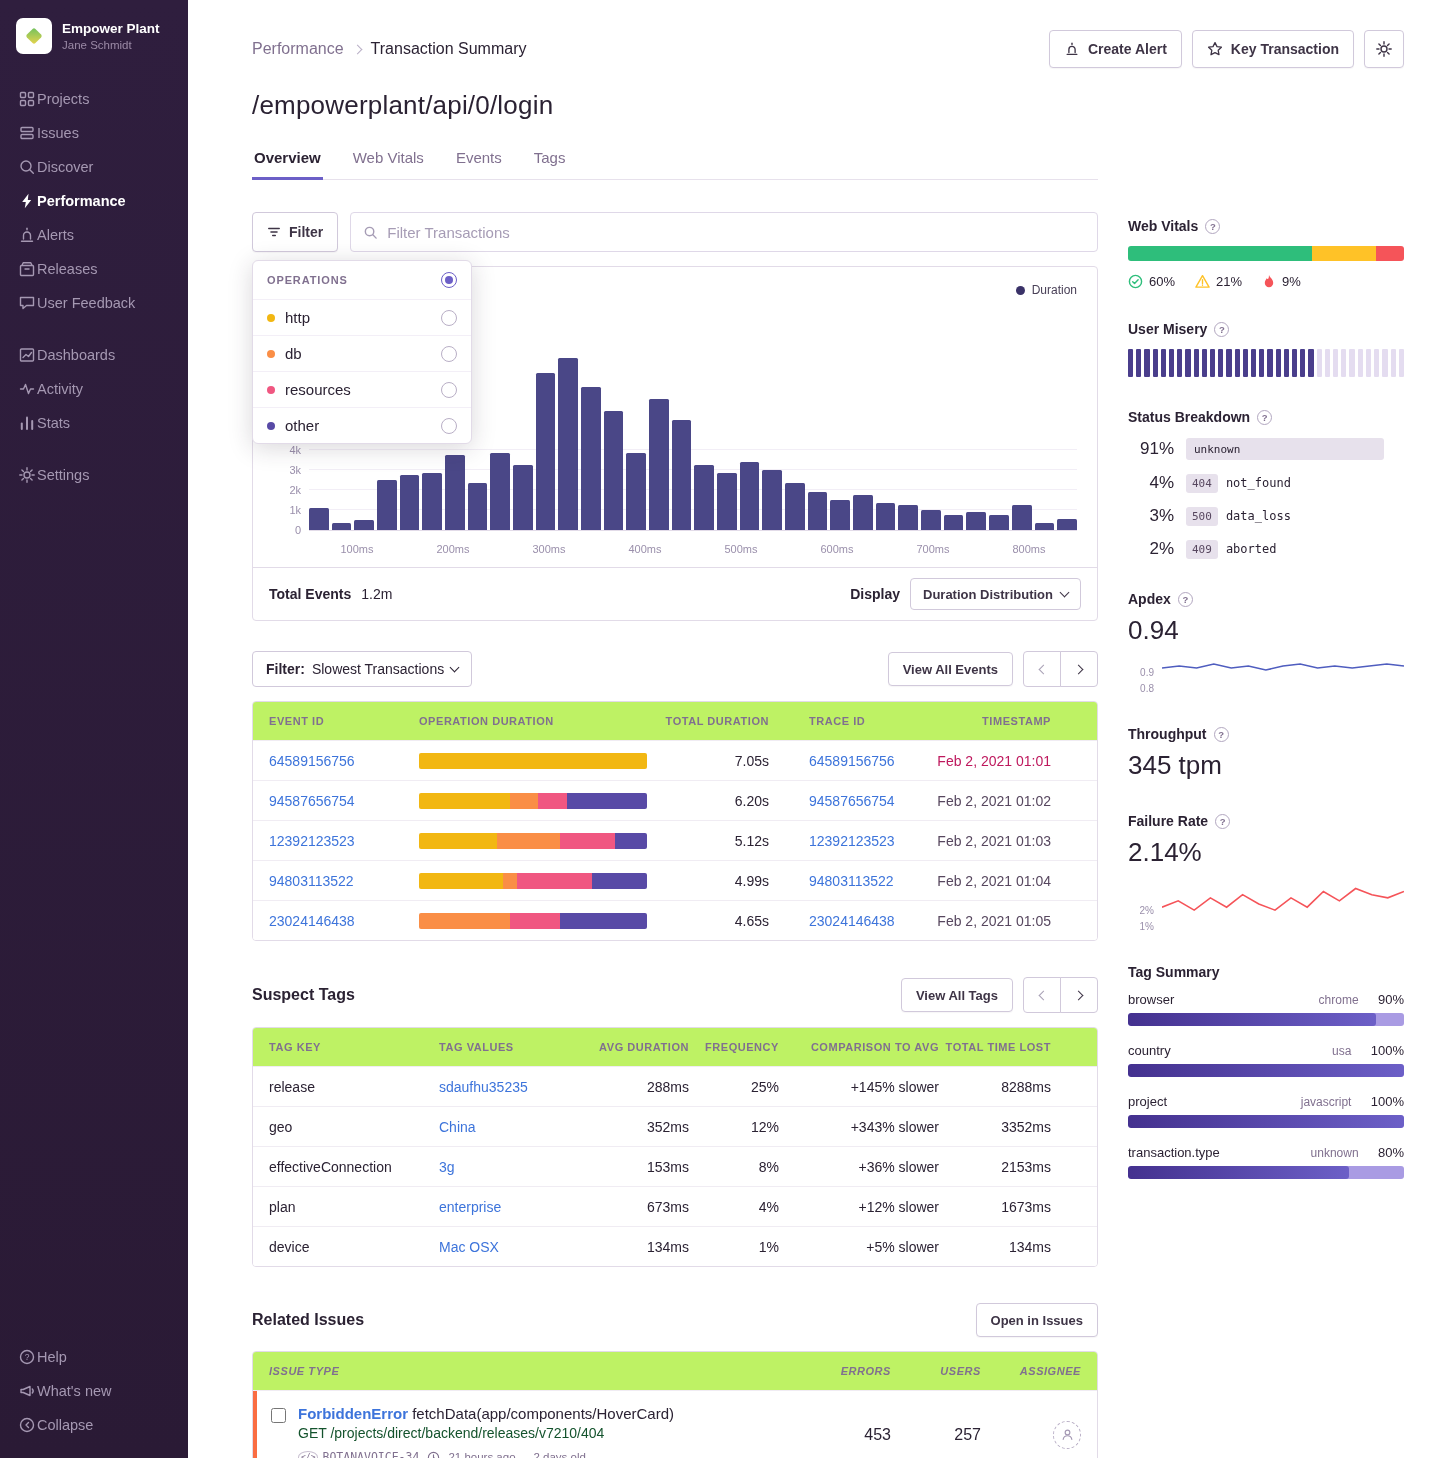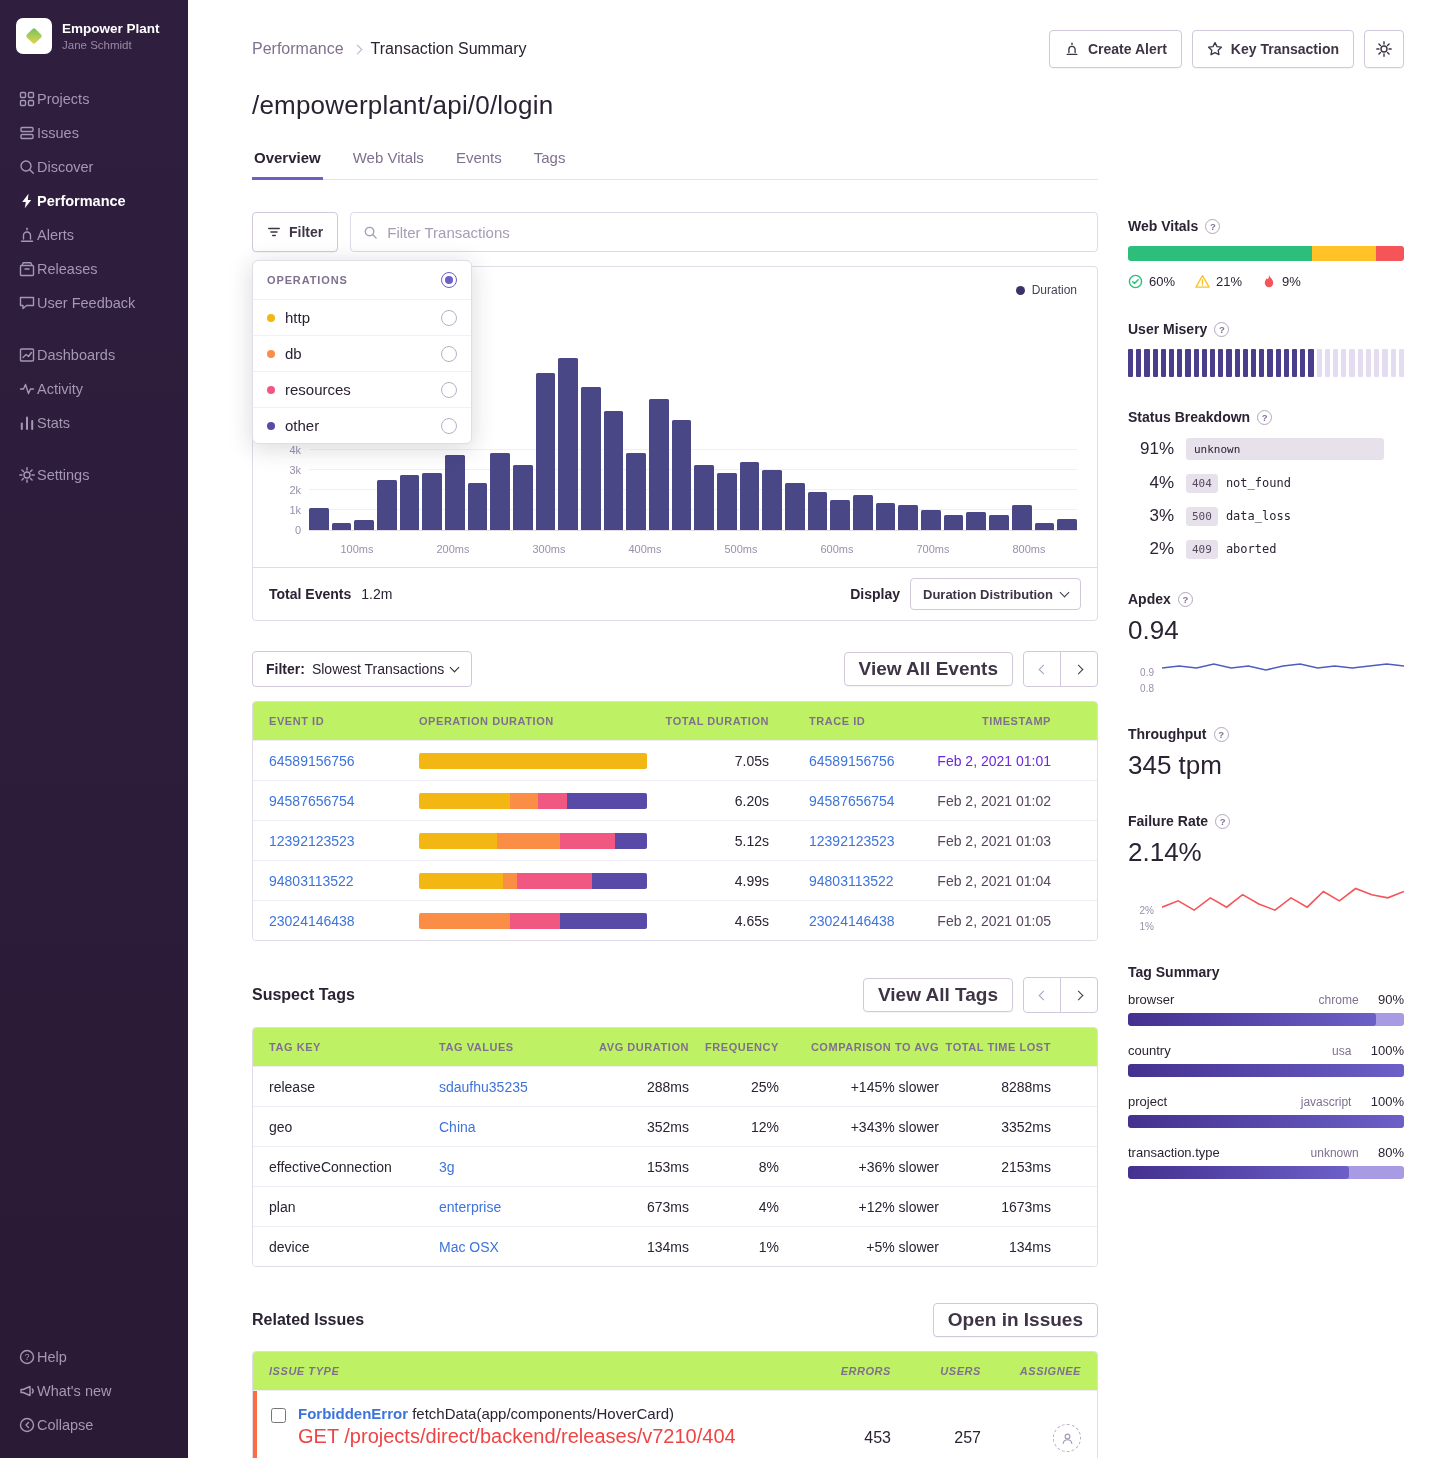--- a/index.html
+++ b/index.html
@@ -25,21 +25,21 @@
   .main { margin-left:220px; }
   .topbar { display:flex; justify-content:space-between; align-items:center; padding:30px 36px 0 32px; }
   .breadcrumb { display:flex; align-items:center; gap:10px; font-size:16px; }
   .crumb-link { color:#80708F; cursor:pointer; }
   .crumb-cur { color:#2B2233; }
   .crumb-sep { width:7px; height:7px; border-right:1.6px solid #B9AFC6; border-bottom:1.6px solid #B9AFC6; transform:rotate(-45deg); margin-top:1px; }
   .actions { display:flex; gap:10px; }
   .btn { display:inline-flex; align-items:center; gap:8px; height:38px; padding:0 14px;
     background:#fff; border:1px solid #D1C9DB; border-radius:4px; color:#3E3446;
     font-weight:600; font-size:14px; cursor:pointer; box-shadow:0 1px 1px rgba(43,34,51,.04); font-family:inherit; }
-  .btn.sm { height:34px; font-size:19px; }
+  .btn.sm { height:34px; font-size:13px; }
   .btn.icon-only { width:40px; padding:0; justify-content:center; }
 
   
   .layout { display:flex; align-items:flex-start; }
   .content { width:894px; padding:22px 16px 40px 32px; }
   .rail { width:326px; padding:150px 36px 40px 14px; }
 
   .page-title { font-size:26px; font-weight:400; color:#2B2233; letter-spacing:.2px; }
   .tabs { display:flex; gap:28px; border-bottom:1px solid #E7E1EC; margin-top:18px;text-align:right; }
   .tab { padding:10px 2px 11px; font-size:15px; color:#80708F; cursor:pointer; border-bottom:3px solid transparent; margin-bottom:-1px; }
@@ -114,21 +114,21 @@
   .mono { font-family:"DejaVu Sans Mono",monospace; }
 
   
   .iss-grid { grid-template-columns:1fr 90px 90px 100px;font-style:italic; }
   .issue-row { position:relative; display:grid; grid-template-columns:1fr 90px 90px 100px; align-items:center; padding:14px 16px 12px 18px; border-top:1px solid #F0ECF3; }
   .issue-stripe { position:absolute; left:0; top:0; bottom:0; width:4px; background:#FA6D42; }
   .issue-main { display:flex; gap:12px; align-items:flex-start; }
   .issue-main input { width:15px; height:15px; margin-top:3px; accent-color:#6C5FC7; cursor:pointer; }
   .issue-title { font-size:15px; }
   .issue-title .etype { color:#3D74DB; font-weight:700; cursor:pointer; }
-  .issue-sub { font-size:20px; color:#ef4444; margin-top:3px; }
+  .issue-sub { font-size:14px; color:#14532d; margin-top:3px; }
   .issue-meta { display:flex; align-items:center; gap:8px; margin-top:9px; font-size:11.5px; color:#80708F; }
   .code-chip { display:inline-flex; align-items:center; gap:4px; }
   .code-chip::before { content:"</>"; font-family:"DejaVu Sans Mono",monospace; font-size:8px; color:#80708F; border:1px solid #C9C0D1; border-radius:50%; padding:1px 2px; }
   .issue-num { font-size:16px; color:#2B2233; text-align:right; }
   .assignee { display:flex; justify-content:flex-end; }
   .assignee .av { width:28px; height:28px; border-radius:50%; border:1px dashed #B9AFC6; display:flex; align-items:center; justify-content:center; cursor:pointer; color:#A498B3; }
 
   
   .rail-section { margin-bottom:32px; }
   .rail-head { display:flex; align-items:center; gap:7px; font-size:14px; font-weight:600; color:#2B2233; margin-bottom:12px; }
@@ -500,21 +500,21 @@
 
           <div class="trow ev-grid">
             <div><span class="link">64589156756</span></div>
             <div>
               <div class="opbar">
                 <div class="seg" style="flex-grow: 100; background: rgb(242, 183, 18);"></div>
               </div>
             </div>
             <div class="r">7.05s</div>
             <div class="trace"><span class="link">64589156756</span></div>
-            <div class="r" style="color:#6d28d9">Feb 2, 2021 01:01</div>
+            <div class="r" style="color:#be185d">Feb 2, 2021 01:01</div>
           </div>
 
           <div class="trow ev-grid">
             <div><span class="link">94587656754</span></div>
             <div>
               <div class="opbar">
                 <div class="seg" style="flex-grow: 40; background: rgb(242, 183, 18);"></div>
                 <div class="seg" style="flex-grow: 12; background: rgb(250, 142, 70);"></div>
                 <div class="seg" style="flex-grow: 13; background: rgb(240, 87, 129);"></div>
                 <div class="seg" style="flex-grow: 35; background: rgb(88, 74, 166);"></div>

